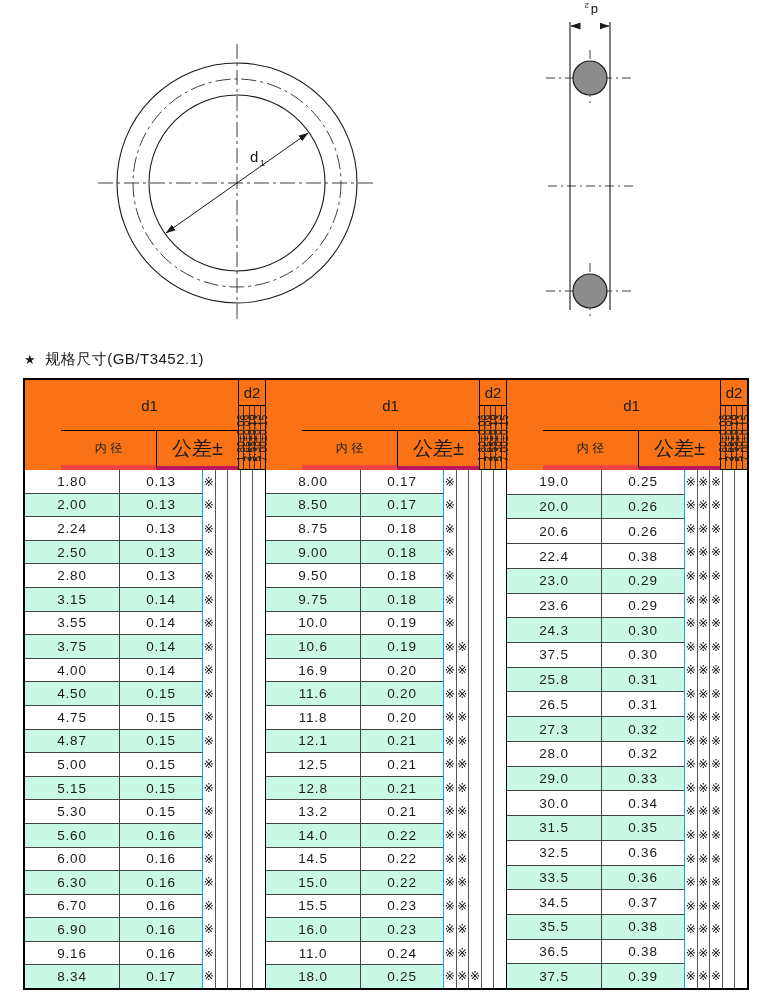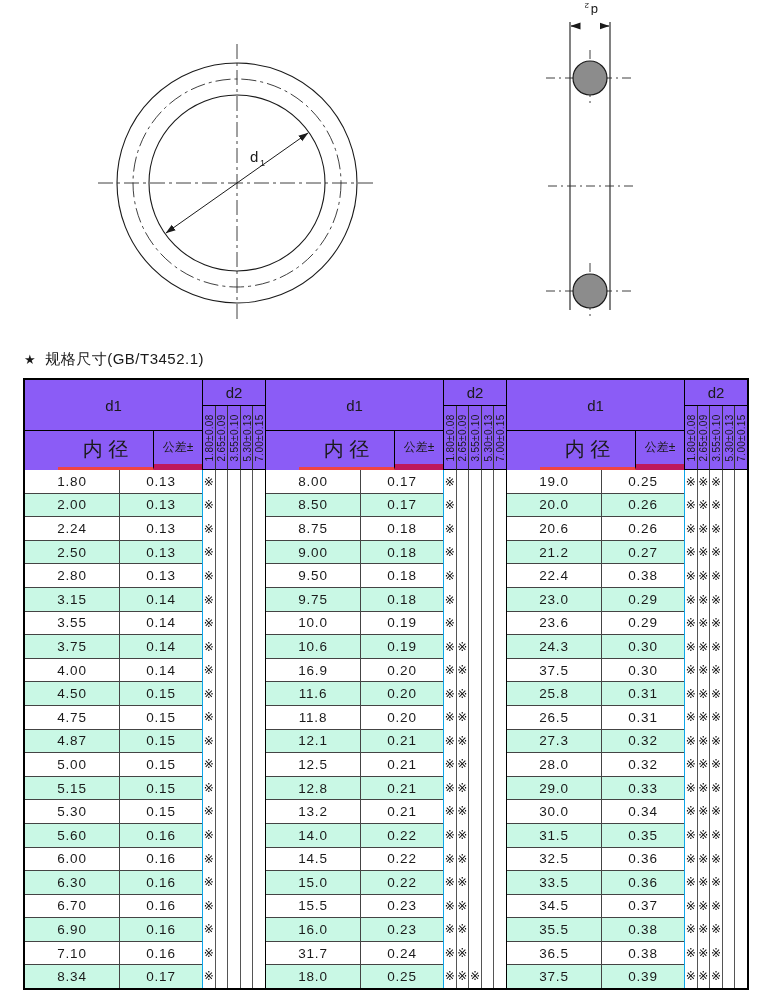--- a/index.html
+++ b/index.html
@@ -13,27 +13,27 @@
     font-size:15px;letter-spacing:0.5px;white-space:nowrap;
   }
   .title .star{font-size:13px;}
   .spec-table{
     position:absolute;left:23px;top:378px;width:726px;height:612px;
     box-sizing:border-box;border:2px solid #000;display:flex;background:#fff;
   }
   .group{flex:1 1 0;display:flex;flex-direction:column;min-width:0;}
   .group:not(:last-child){border-right:1px solid #000;}
   
-  .grp-header{height:90px;flex:0 0 90px;display:flex;background:#8b5cf6;}
+  .grp-header{height:90px;flex:0 0 90px;display:flex;background:#f97316;padding-left:36px;}
   .hdr-left{width:177px;flex:0 0 177px;display:flex;flex-direction:column;border-right:1px solid #000;}
   .hdr-d1{height:50px;flex:0 0 50px;display:flex;align-items:center;justify-content:center;
     border-bottom:1px solid #000;font-size:15px;}
   .hdr-sub{flex:1;display:flex;}
-  .hdr-id{width:95px;flex:0 0 95px;border-right:1px solid #000;display:flex;align-items:center;justify-content:center;font-size:20px;border-bottom:3px solid #ef4444;margin-left:33px;}
-  .hdr-tol{flex:1;display:flex;align-items:center;justify-content:center;font-size:12px;border-bottom:6px solid #be185d;text-align:center;}
+  .hdr-id{width:95px;flex:0 0 95px;border-right:1px solid #000;display:flex;align-items:center;justify-content:center;font-size:12px;border-bottom:5px solid #ef4444;}
+  .hdr-tol{flex:1;display:flex;align-items:center;justify-content:center;font-size:20px;border-bottom:4px solid #be185d;text-align:center;}
   .hdr-right{flex:1;display:flex;flex-direction:column;min-width:0;}
   .hdr-d2{height:25px;flex:0 0 25px;display:flex;align-items:center;justify-content:center;
     border-bottom:1px solid #000;font-size:15px;}
   .hdr-labels{flex:1;display:flex;}
   .rot-cell{flex:1 1 0;position:relative;border-bottom:1px solid #000;min-width:0;}
   .rot-cell:not(:first-child){border-left:1px solid #333;}
   .rot-text{
     position:absolute;left:50%;top:50%;
     transform:translate(-50%,-50%) rotate(-90deg);
     white-space:nowrap;font-size:10px;letter-spacing:0.3px;
@@ -215,21 +215,21 @@
             </div>
             <div class="data-row">
               <div class="cell d-cell">6.70</div>
               <div class="cell tol-cell">0.16</div>
             </div>
             <div class="data-row alt">
               <div class="cell d-cell">6.90</div>
               <div class="cell tol-cell">0.16</div>
             </div>
             <div class="data-row">
-              <div class="cell d-cell">7.10</div>
+              <div class="cell d-cell">9.16</div>
               <div class="cell tol-cell">0.16</div>
             </div>
             <div class="data-row alt">
               <div class="cell d-cell">8.34</div>
               <div class="cell tol-cell">0.17</div>
             </div>
           </div>
           <div class="body-right">
             <div class="marks-col">
               <div class="mark-slot">※</div>
@@ -460,21 +460,21 @@
             </div>
             <div class="data-row">
               <div class="cell d-cell">15.5</div>
               <div class="cell tol-cell">0.23</div>
             </div>
             <div class="data-row alt">
               <div class="cell d-cell">16.0</div>
               <div class="cell tol-cell">0.23</div>
             </div>
             <div class="data-row">
-              <div class="cell d-cell">31.7</div>
+              <div class="cell d-cell">11.0</div>
               <div class="cell tol-cell">0.24</div>
             </div>
             <div class="data-row alt">
               <div class="cell d-cell">18.0</div>
               <div class="cell tol-cell">0.25</div>
             </div>
           </div>
           <div class="body-right">
             <div class="marks-col">
               <div class="mark-slot">※</div>
@@ -636,24 +636,20 @@
               <div class="cell tol-cell">0.25</div>
             </div>
             <div class="data-row alt">
               <div class="cell d-cell">20.0</div>
               <div class="cell tol-cell">0.26</div>
             </div>
             <div class="data-row">
               <div class="cell d-cell">20.6</div>
               <div class="cell tol-cell">0.26</div>
             </div>
-            <div class="data-row alt">
-              <div class="cell d-cell">21.2</div>
-              <div class="cell tol-cell">0.27</div>
-            </div>
             <div class="data-row">
               <div class="cell d-cell">22.4</div>
               <div class="cell tol-cell">0.38</div>
             </div>
             <div class="data-row alt">
               <div class="cell d-cell">23.0</div>
               <div class="cell tol-cell">0.29</div>
             </div>
             <div class="data-row">
               <div class="cell d-cell">23.6</div>

